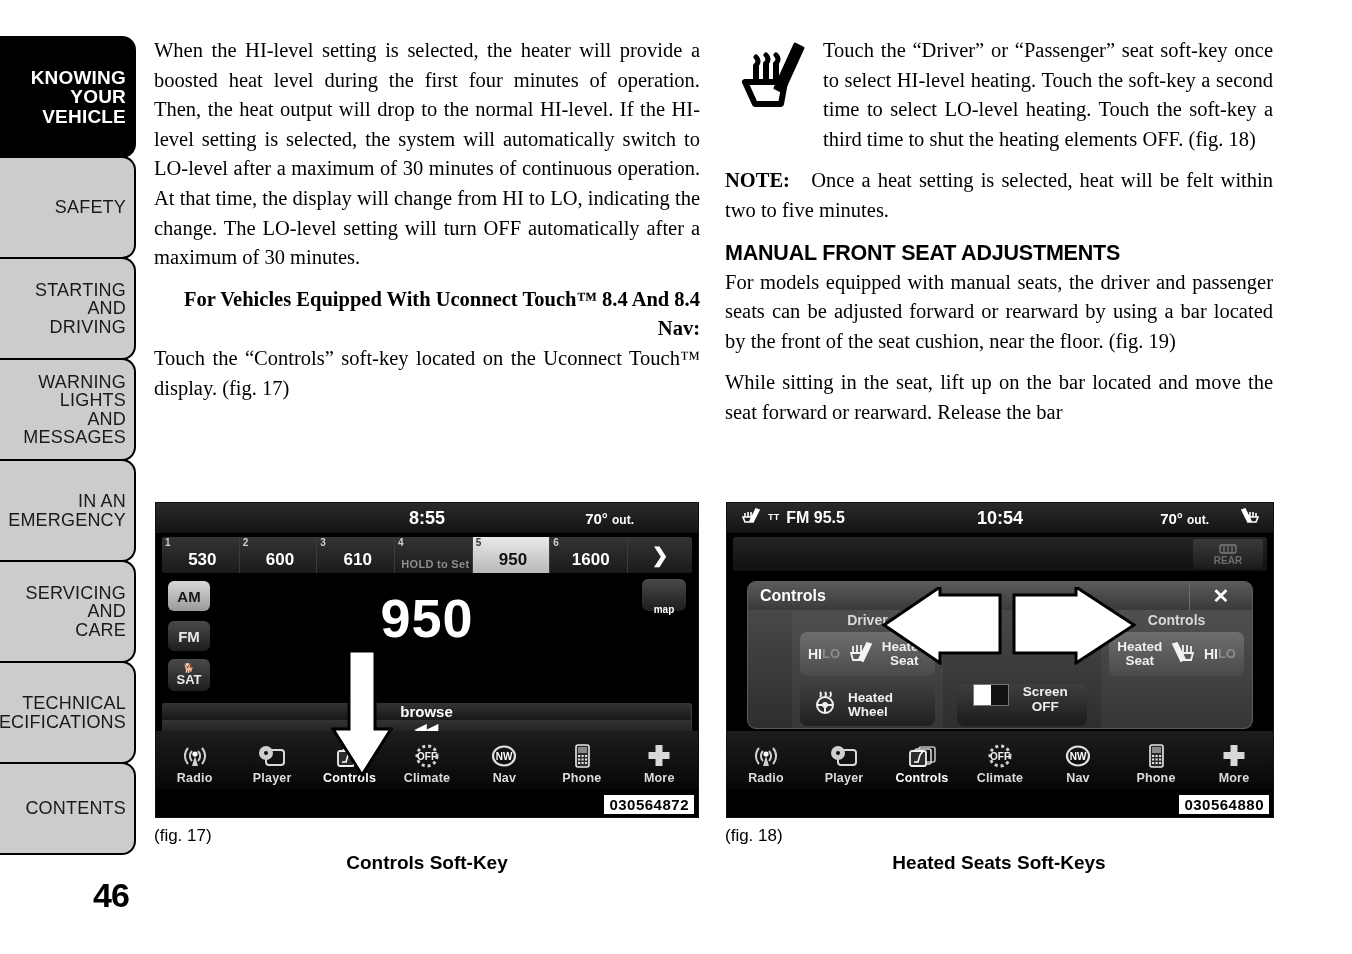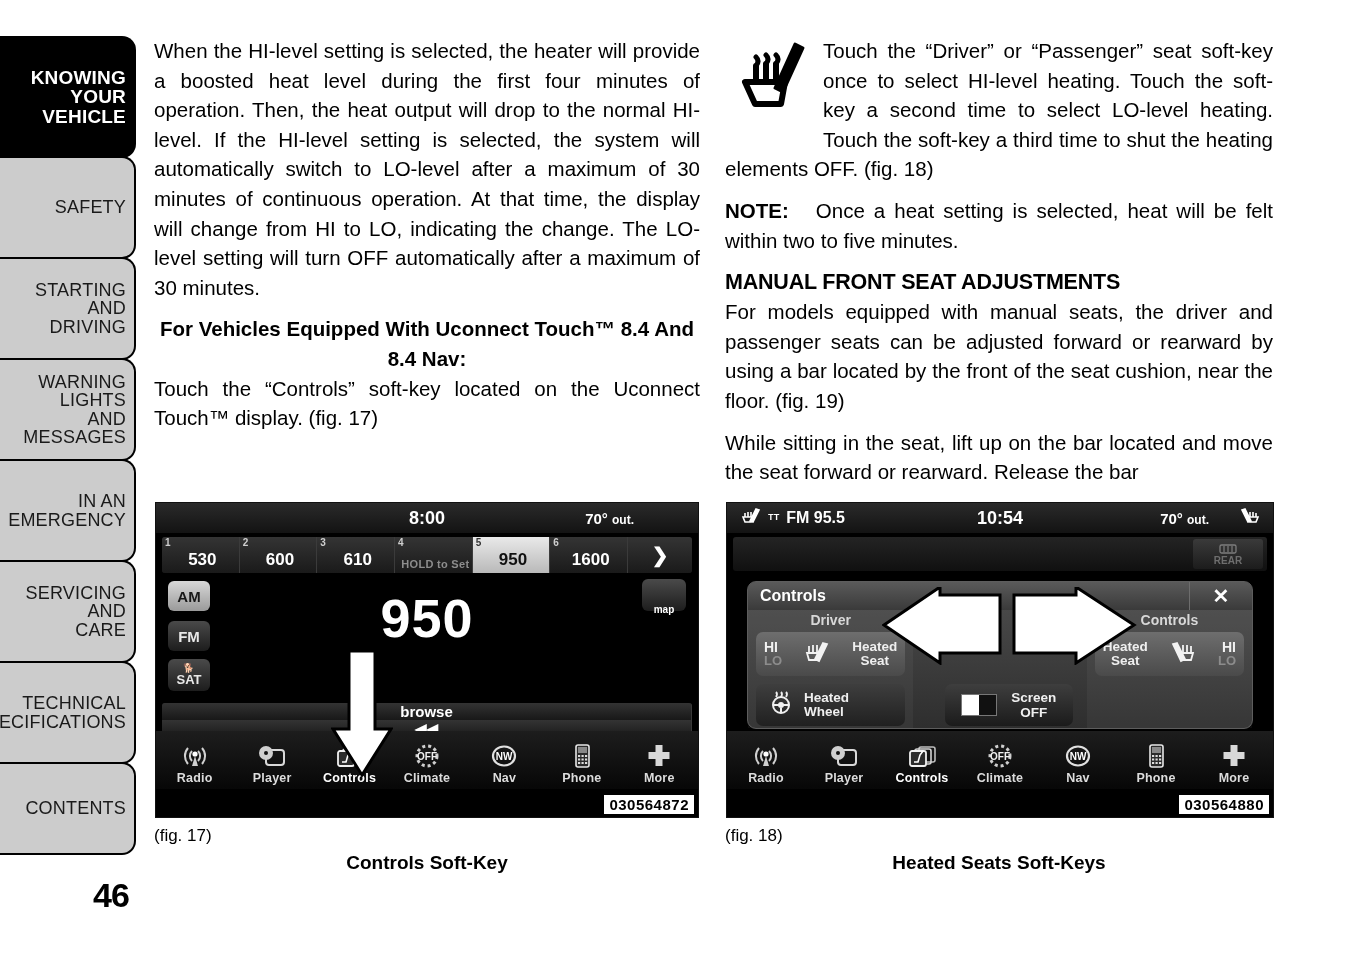--- a/index.html
+++ b/index.html
@@ -18,22 +18,22 @@
 
   #page-number{position:absolute;left:93px;top:876px;font-size:34px;font-weight:bold;
                font-family:"Liberation Sans",sans-serif;letter-spacing:-1px;}
 
   
   .col{position:absolute;top:36px;}
   #col-left{left:154px;width:546px;}
   #col-right{left:725px;width:548px;}
 
   p.body{margin:0 0 12px 0;font-size:20.5px;line-height:29.6px;text-align:justify;
-         font-family:Liberation Sans, sans-serif;}
-  h3.sub{margin:0;font-size:20.5px;line-height:29.6px;font-weight:bold;text-align:center;}
+         font-family:Liberation Serif, serif;}
+  h3.sub{margin:0;font-size:20.5px;line-height:29.6px;font-weight:bold;text-align:right;font-family:Liberation Serif, serif;}
   h2.head{margin:6px 0 0 0;font-size:21.5px;line-height:30px;font-weight:bold;letter-spacing:-.2px;}
   .note-lead{font-weight:bold;}
 
   
   .seat-icon-float{float:left;width:86px;height:104px;margin:2px 6px 0 6px;
                    display:flex;align-items:flex-start;justify-content:center;}
 
   
   .figure{position:absolute;}
   #fig17{left:155px;top:502px;width:544px;height:316px;}
@@ -106,37 +106,37 @@
 
   .ctrl-panel{position:absolute;left:20px;right:20px;top:78px;bottom:88px;
               background:linear-gradient(#4e4e4e,#2e2e2e);border-radius:9px;border:1px solid #5d5d5d;
               box-shadow:0 0 6px rgba(0,0,0,.8);}
   .ctrl-title{position:absolute;left:0;right:0;top:0;height:28px;
               background:linear-gradient(#5a5a5a,#3a3a3a);border-radius:8px 8px 0 0;
               display:flex;align-items:center;}
   .ctrl-title .t{color:#fff;font-size:16px;font-weight:bold;margin-left:12px;}
   .ctrl-close{position:absolute;right:0;top:0;width:62px;height:28px;border-left:1px solid #6d6d6d;
               color:#fff;font-size:20px;font-weight:bold;display:flex;align-items:center;justify-content:center;}
-  .ctrl-body{position:absolute;left:0;right:0;top:28px;bottom:0;display:flex;}
+  .ctrl-body{position:absolute;left:0;right:0;top:28px;bottom:0;display:flex;padding-left:44px;}
   .ctrl-side{flex:1;position:relative;background:rgba(255,255,255,.045);}
   .ctrl-mid{flex:1.05;position:relative;}
   .side-title{position:absolute;left:0;right:0;top:2px;text-align:center;color:#d8d8d8;
               font-size:14px;font-weight:bold;}
   .seatbtn{position:absolute;left:8px;right:8px;top:22px;height:44px;border-radius:7px;
            background:linear-gradient(#6e6e6e,#4a4a4a);display:flex;align-items:center;
            justify-content:space-between;padding:0 8px;box-sizing:border-box;}
-  .hilo{display:flex;flex-direction:column;line-height:14px;}
+  .hilo{display:flex;flex-direction:row;line-height:14px;}
   .hilo .hi{color:#f2f2f2;font-size:14px;font-weight:bold;}
   .hilo .lo{color:#8c8c8c;font-size:13px;font-weight:bold;}
   .seatbtn .cap{color:#efefef;font-size:13.5px;font-weight:bold;line-height:14px;text-align:center;}
   .wheelbtn{position:absolute;left:8px;right:8px;top:74px;height:42px;border-radius:7px;
             background:linear-gradient(#3e3e3e,#202020);display:flex;align-items:center;gap:10px;padding-left:12px;box-sizing:border-box;}
   .wheelbtn .cap{color:#efefef;font-size:13.5px;font-weight:bold;line-height:14px;}
-  .screenoff{position:absolute;left:32px;right:14px;top:74px;height:42px;border-radius:7px;
-             background:linear-gradient(#3e3e3e,#1b1b1b);display:flex;align-items:center;gap:14px;padding-left:16px;box-sizing:border-box;}
+  .screenoff{position:absolute;left:14px;right:14px;top:74px;height:42px;border-radius:7px;
+             background:linear-gradient(#3e3e3e,#1b1b1b);display:flex;gap:14px;padding-left:16px;box-sizing:border-box;}
   .screenoff .cap{color:#efefef;font-size:13.5px;font-weight:bold;line-height:15px;text-align:center;}
   .tog{width:34px;height:20px;background:#111;border:1px solid #777;display:flex;}
   .tog i{display:block;width:50%;height:100%;background:#fff;}
 
   
   .arrow-svg{position:absolute;pointer-events:none;}
 
   
   .figref{position:absolute;font-size:17px;font-family:"Liberation Sans",sans-serif;}
   .figcap{position:absolute;font-size:19px;font-weight:bold;text-align:center;}
@@ -210,21 +210,21 @@
   </p>
   <h2 class="head">MANUAL FRONT SEAT ADJUSTMENTS</h2>
   <p class="body">For models equipped with manual seats, the driver and passenger seats can be adjusted forward or rearward by using a bar located by the front of the seat cushion, near the floor.  (fig. 19)</p>
   <p class="body">While sitting in the seat, lift up on the bar located and move the seat forward or rearward. Release the bar</p>
 </div>
 
 <div class="figure" id="fig17">
   <div class="screen">
 
     <div class="statusbar">
-      <span class="sb-time">8:00</span>
+      <span class="sb-time">8:55</span>
       <span class="sb-temp">
         <span>70°</span>
         <small>out.</small>
       </span>
     </div>
 
     <div class="presets">
       <div class="preset">
         <span class="num">1</span>
         <span class="val">530</span>

